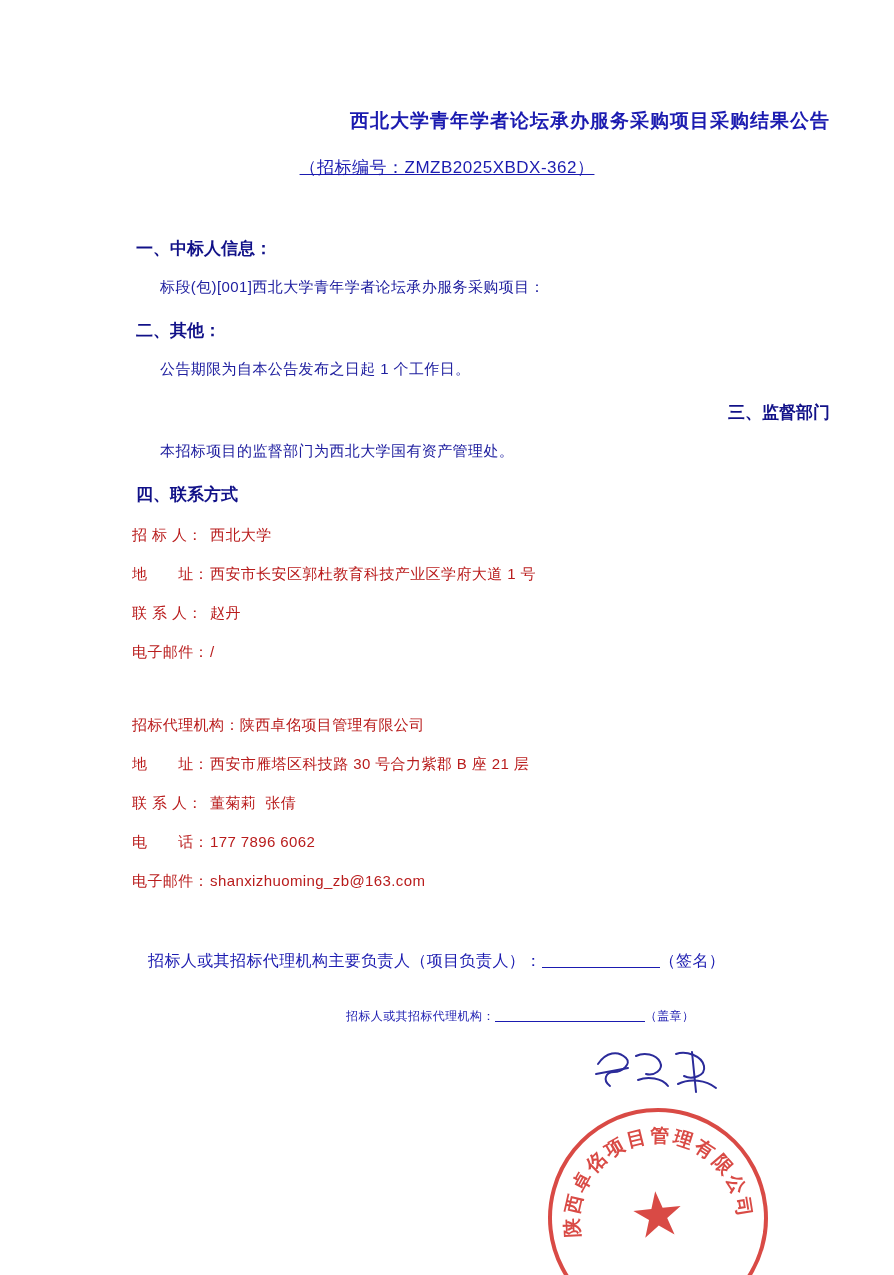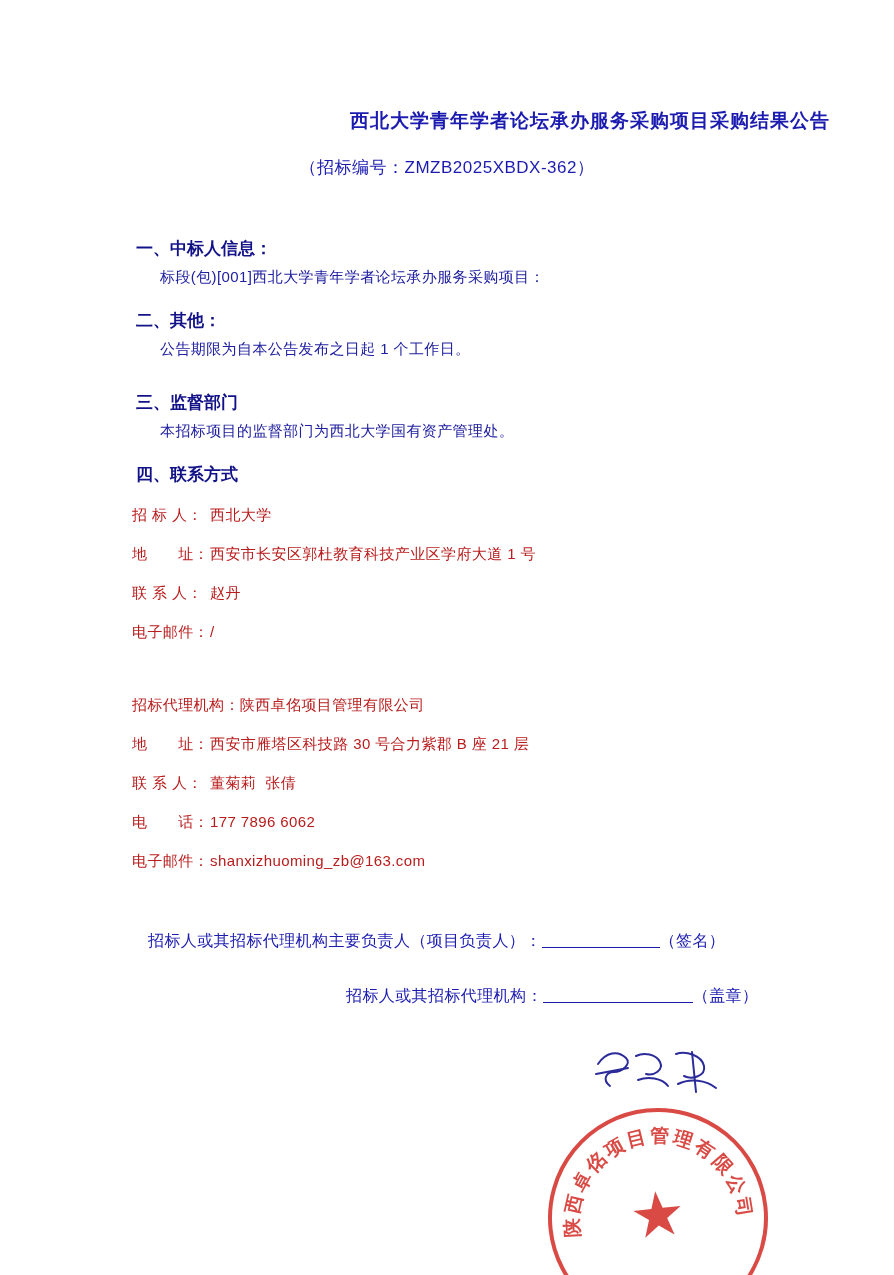--- a/index.html
+++ b/index.html
@@ -31,38 +31,39 @@
     margin-top: 108px;
     font-family: "Liberation Sans", sans-serif;
   }
   .subtitle {
     text-align: center;
     font-size: 17px;
     color: #1b1bb0;
     margin-top: 22px;
     letter-spacing: 0.5px;
     font-family: "Liberation Sans", sans-serif;
+    text-decoration: underline;
   }
   .section-head {
     font-size: 17px;
     font-weight: bold;
     color: #111188;
     margin-left: 72px;
     font-family: "Liberation Sans", sans-serif;
   }
   .s1 { margin-top: 58px; font-family: Liberation Mono, monospace; }
   .s2 { margin-top: 22px; }
-  .s3 { margin-top: 32px; }
+  .s3 { margin-top: 22px; text-align: right; }
   .s4 { margin-top: 22px; }
 
   .body-line {
     font-size: 15px;
     color: #2020a0;
     margin-left: 96px;
-    margin-top: 8px;
+    margin-top: 18px;
     letter-spacing: 0.4px;
     font-family: "Liberation Sans", sans-serif;
   }
   .indent-more {
     margin-left: 140px;
   }
   .inline-gap {
     display: inline-block;
     width: 52px;
   }
@@ -84,21 +85,21 @@
   .sign-row {
     font-size: 16px;
     color: #1b1bb0;
     margin-top: 60px;
     margin-left: 84px;
     letter-spacing: 0.4px;
     font-family: "Liberation Sans", sans-serif;
     position: relative;
   }
   .sign-row2 {
-    font-size: 16px;
+    font-size: 12px;
     color: #1b1bb0;
     margin-top: 34px;
     margin-left: 282px;
     letter-spacing: 0.4px;
     font-family: "Liberation Sans", sans-serif;
     position: relative;
   }
   .blank-line {
     display: inline-block;
     width: 118px;

